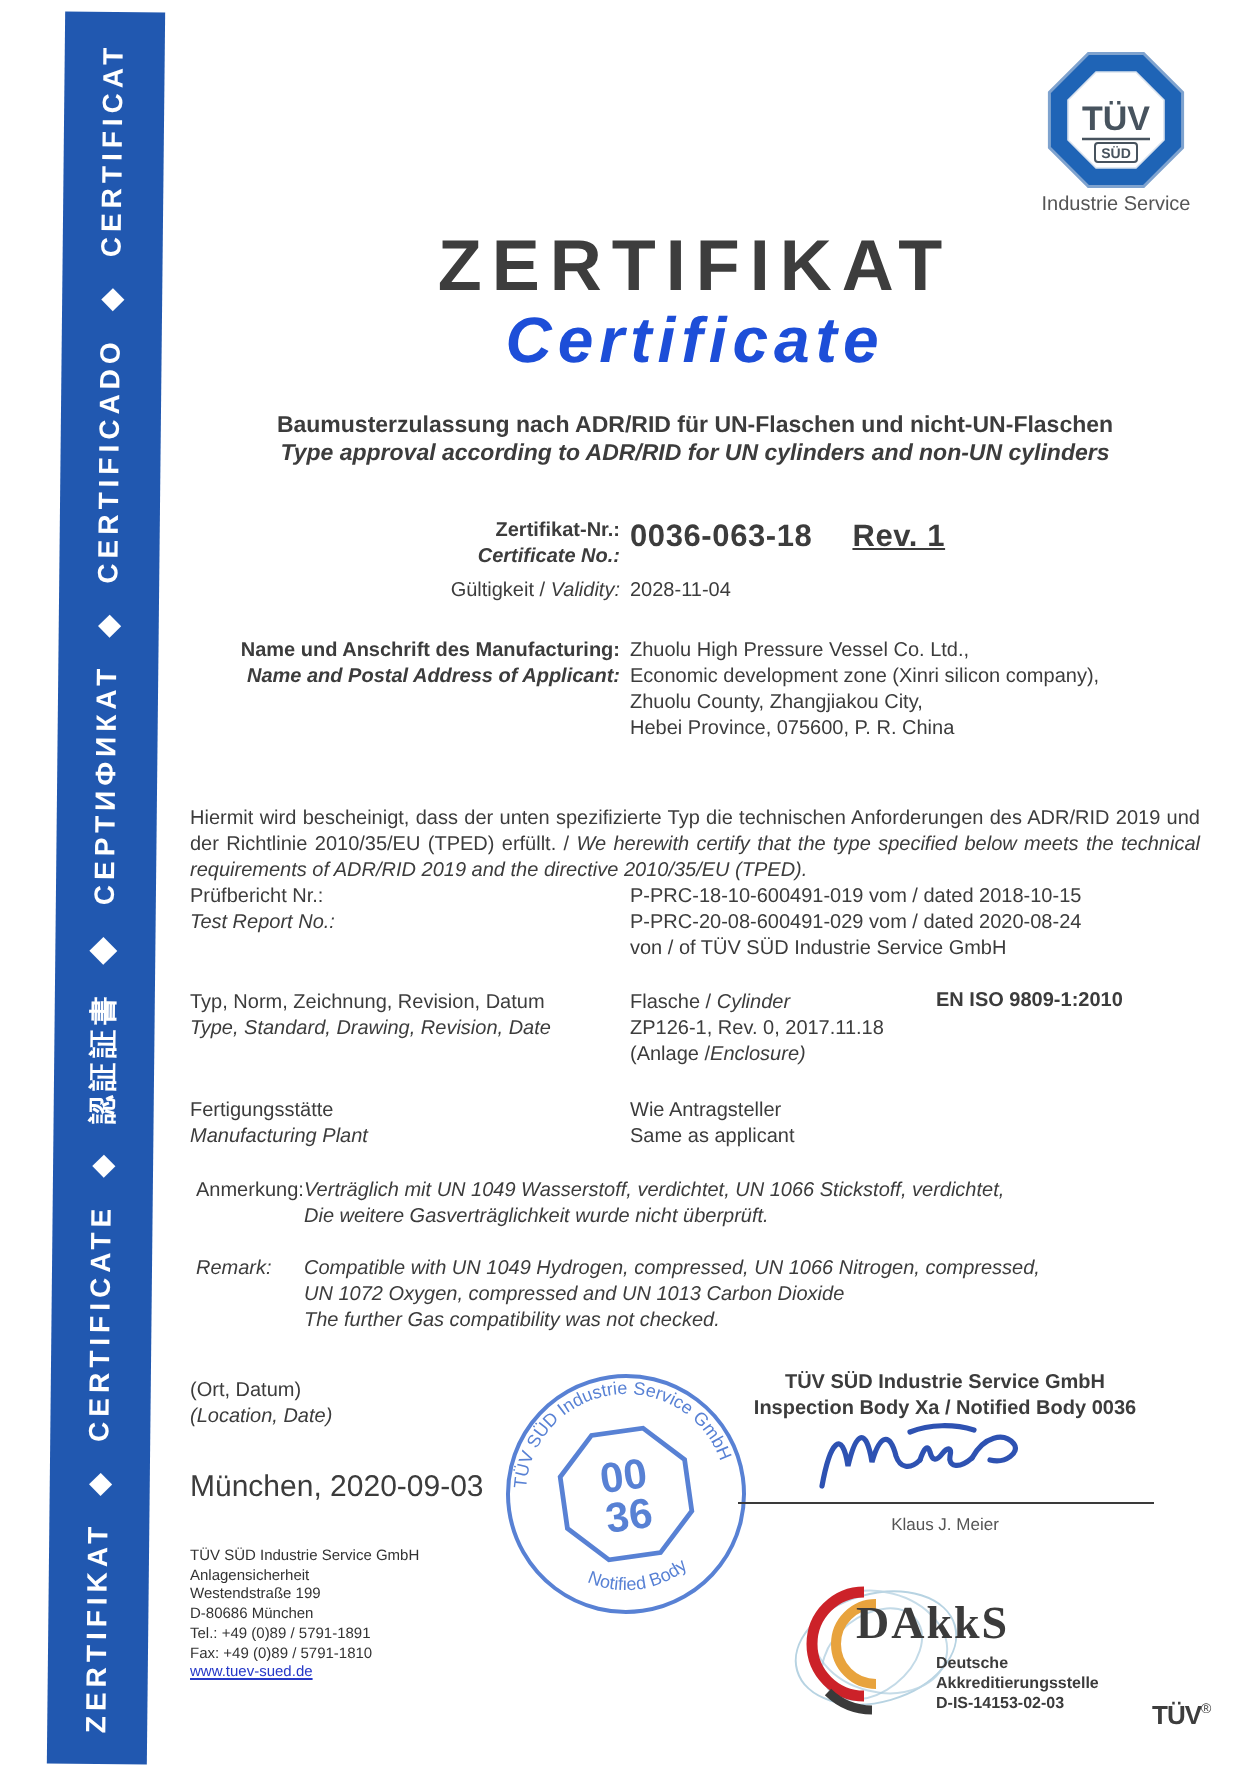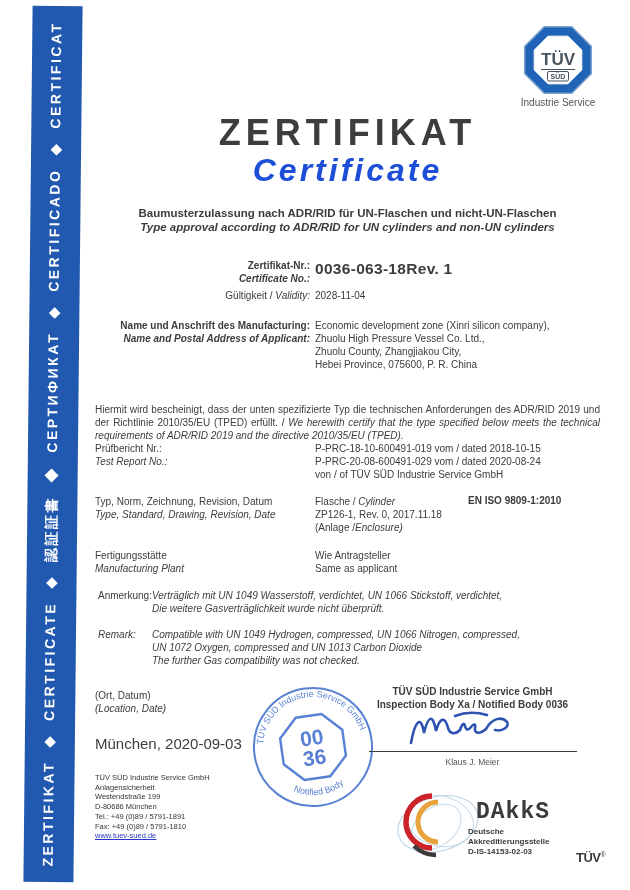--- a/index.html
+++ b/index.html
@@ -30,21 +30,21 @@
     font-size:11.5px;font-weight:bold;font-style:italic;}
   
   .lbl{position:absolute;left:95px;width:215px;font-size:10px;line-height:13px;}
   .lbl.r{text-align:right;}
   .val{position:absolute;left:315px;font-size:10px;line-height:13px;}
   .b{font-weight:bold;}
   .i{font-style:italic;}
   .bi{font-weight:bold;font-style:italic;}
   .certno-val{position:absolute;left:315px;top:260px;font-size:15.5px;font-weight:bold;
     letter-spacing:0.3px;}
-  .certno-val .rev{margin-left:0;}
+  .certno-val .rev{margin-left:20px;text-decoration:underline;}
   .statement{position:absolute;left:95px;top:388px;width:505px;font-size:10px;
     line-height:13.2px;text-align:justify;margin-top:15px;}
   .standard{position:absolute;left:468px;top:495px;font-size:10px;font-weight:bold;}
   .remark-lbl{position:absolute;left:98px;width:54px;font-size:10px;line-height:13px;}
   .remark-txt{position:absolute;left:152px;width:450px;font-size:10px;line-height:13px;font-style:italic;}
   
   .ortdatum{position:absolute;left:95px;top:689px;font-size:10px;line-height:13px;}
   .place-date{position:absolute;left:95px;top:735px;font-size:15px;}
   .stamp{position:absolute;left:251px;top:685px;}
   .issuer{position:absolute;left:365px;top:685px;width:215px;text-align:center;
@@ -52,21 +52,21 @@
   .signature{position:absolute;left:403px;top:707px;}
   .sig-line{position:absolute;left:369px;top:751px;width:208px;
     border-top:1.4px solid #3a3a3a;}
   .signer{position:absolute;left:365px;top:757px;width:215px;text-align:center;
     font-size:8.5px;color:#555;}
   
   .footer{position:absolute;left:95px;top:773px;font-size:7.5px;line-height:9.7px;color:#333;}
   .footer a{color:#2638c8;text-decoration:underline;}
   .dakks-mark{position:absolute;left:396px;top:784px;}
   .dakks-name{position:absolute;left:428px;top:799px;font-size:23px;font-weight:bold;
-    letter-spacing:1px;color:#3b3b3b;font-family:Liberation Mono, monospace;margin-left:48px;}
+    letter-spacing:1px;color:#3b3b3b;font-family:Liberation Serif, serif;}
   .dakks-sub{position:absolute;left:468px;top:827px;font-size:8px;font-weight:bold;
     line-height:10px;color:#3b3b3b;}
   .corner-mark{position:absolute;left:576px;top:850px;font-size:13px;font-weight:bold;
     color:#3d3d3d;letter-spacing:-0.5px;}
   .corner-mark sup{font-size:7px;font-weight:normal;}
 </style>
 </head>
 <body>
 
 <div class="page">
@@ -102,22 +102,22 @@
     <span>Gültigkeit /</span>
     <span class="i">Validity:</span>
   </div>
   <div class="val" style="top:289px">2028-11-04</div>
 
   <div class="lbl r" style="top:319px">
     <div class="b">Name und Anschrift des Manufacturing:</div>
     <div class="bi">Name and Postal Address of Applicant:</div>
   </div>
   <div class="val" style="top:319px">
+    <div>Zhuolu High Pressure Vessel Co. Ltd.,</div>
     <div>Economic development zone (Xinri silicon company),</div>
-    <div>Zhuolu High Pressure Vessel Co. Ltd.,</div>
     <div>Zhuolu County, Zhangjiakou City,</div>
     <div>Hebei Province, 075600, P. R. China</div>
   </div>
 
   <div class="statement">
     <span>Hiermit wird bescheinigt, dass der unten spezifizierte Typ die technischen Anforderungen des ADR/RID 2019 und der Richtlinie 2010/35/EU (TPED) erfüllt. / </span><span class="i">We herewith certify that the type specified below meets the technical requirements of ADR/RID 2019 and the directive 2010/35/EU (TPED).</span>
   </div>
 
   <div class="lbl" style="top:442px">
     <div>Prüfbericht Nr.:</div>

